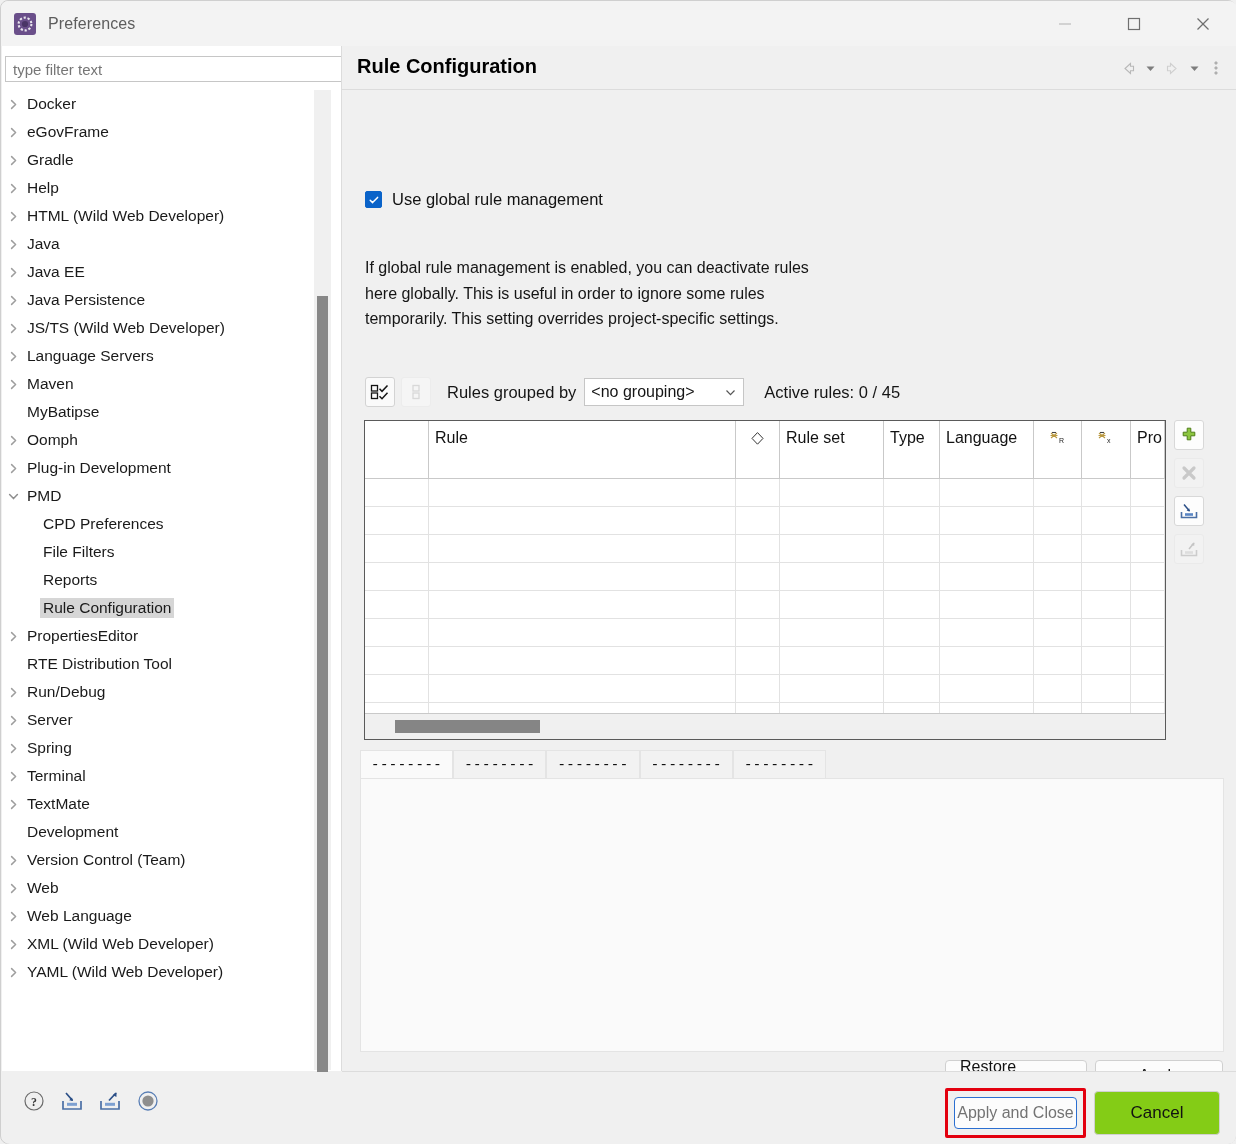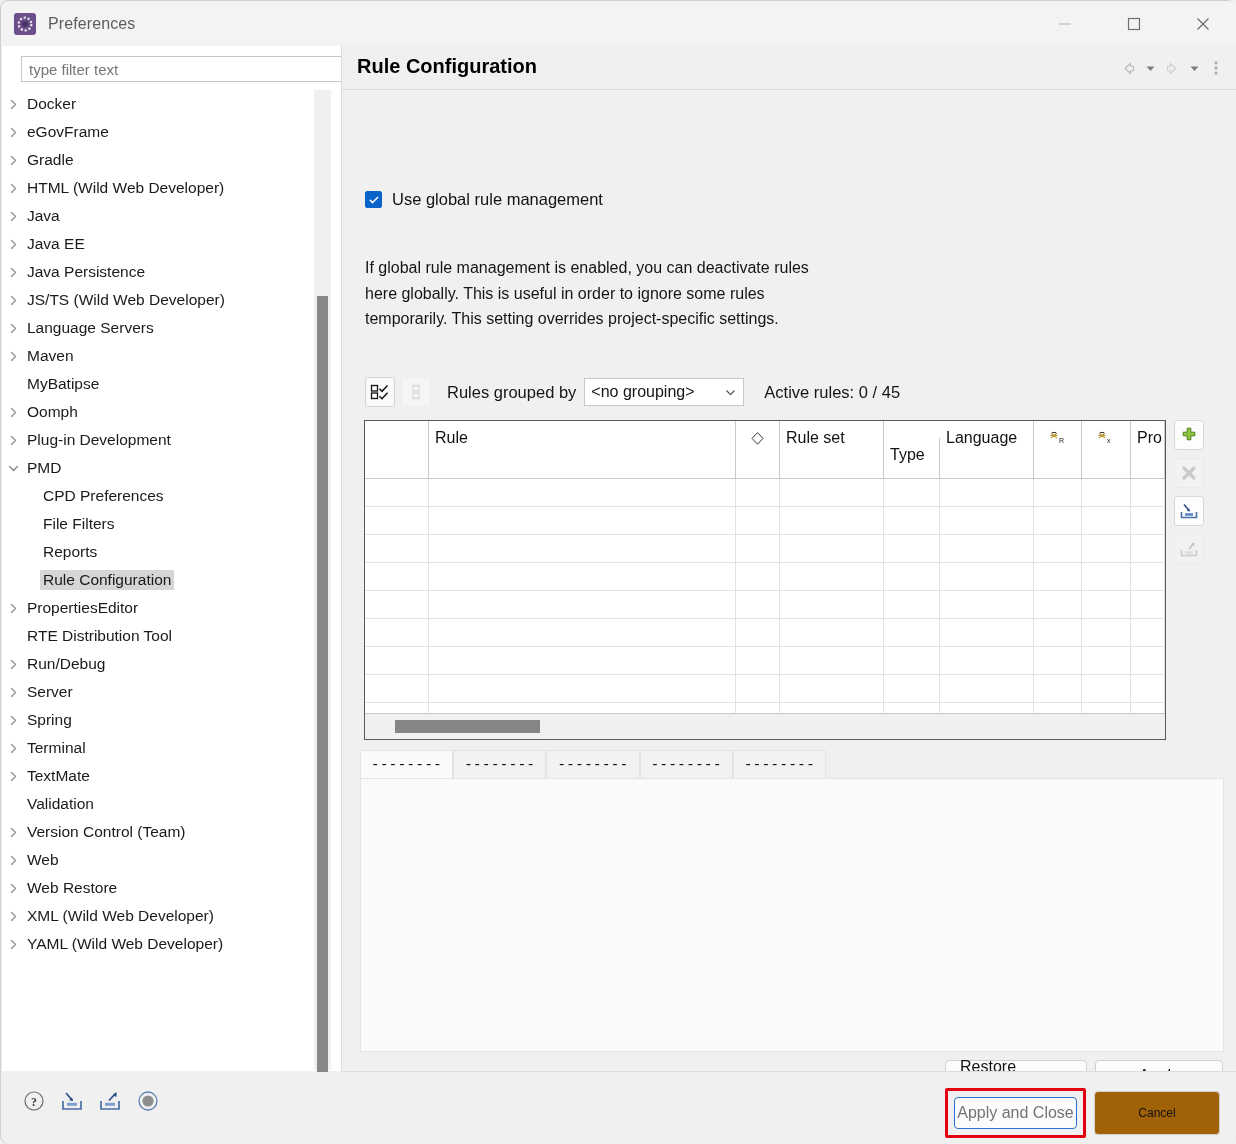--- a/index.html
+++ b/index.html
@@ -56,21 +56,21 @@
   .win-btn.close { color: #8a8a8a; }
   .win-btn svg { display: block; }
 
   
   .left-panel {
     position: absolute; left: 1px; top: 45px;
     width: 339px; height: 1025px;
     background: #fff;
   }
   .filter-wrap {
-    position: absolute; left: 19px; top: 10px;
+    position: absolute; left: 3px; top: 10px;
     width: 354px; height: 26px;
   }
   .filter-input {
     width: 100%; height: 100%;
     border: 1px solid #c6c6c6;
     background: #fff;
     font-size: 15px;
     color: #2b2b2b;
     padding: 0 7px;
     font-family: "Liberation Sans", sans-serif;
@@ -362,23 +362,23 @@
     width: 123px; height: 32px;
     border: 1px solid #2b6fd1;
     background: #fcfcfc;
     border-radius: 4px;
     font-size: 16px; color: #737373;
     display: flex; align-items: center; justify-content: center;
   }
   .btn-cancel {
     width: 126px; height: 44px;
     border: 1px solid #d0d0d0;
-    background: #a16207;
+    background: #84cc16;
     border-radius: 4px;
-    font-size: 12px; color: #121212;
+    font-size: 17px; color: #121212;
     display: flex; align-items: center; justify-content: center;
     margin-bottom: 0px;
   }
 </style>
 </head>
 <body>
 
 <div class="window">
 
   <div class="titlebar">
@@ -444,20 +444,30 @@
             <span class="tree-label">Gradle</span>
           </span>
         </div>
         <div class="tree-item depth1">
           <span class="tree-arrow">
             <svg width="13" height="13" viewBox="0 0 13 13">
               <path d="M4.6 2.6 L8.6 6.5 L4.6 10.4" fill="none" stroke="#9e9e9e" stroke-width="1.5" stroke-linecap="round" stroke-linejoin="round"></path>
             </svg>
           </span>
           <span class="tree-label-wrap">
+            <span class="tree-label">Help</span>
+          </span>
+        </div>
+        <div class="tree-item depth1">
+          <span class="tree-arrow">
+            <svg width="13" height="13" viewBox="0 0 13 13">
+              <path d="M4.6 2.6 L8.6 6.5 L4.6 10.4" fill="none" stroke="#9e9e9e" stroke-width="1.5" stroke-linecap="round" stroke-linejoin="round"></path>
+            </svg>
+          </span>
+          <span class="tree-label-wrap">
             <span class="tree-label">HTML (Wild Web Developer)</span>
           </span>
         </div>
         <div class="tree-item depth1">
           <span class="tree-arrow">
             <svg width="13" height="13" viewBox="0 0 13 13">
               <path d="M4.6 2.6 L8.6 6.5 L4.6 10.4" fill="none" stroke="#9e9e9e" stroke-width="1.5" stroke-linecap="round" stroke-linejoin="round"></path>
             </svg>
           </span>
           <span class="tree-label-wrap">
@@ -644,21 +654,21 @@
             <span class="tree-label">TextMate</span>
           </span>
         </div>
         <div class="tree-item depth1 noarrow">
           <span class="tree-arrow">
             <svg width="13" height="13" viewBox="0 0 13 13">
               <path d="M4.6 2.6 L8.6 6.5 L4.6 10.4" fill="none" stroke="#9e9e9e" stroke-width="1.5" stroke-linecap="round" stroke-linejoin="round"></path>
             </svg>
           </span>
           <span class="tree-label-wrap">
-            <span class="tree-label">Validation</span>
+            <span class="tree-label">Development</span>
           </span>
         </div>
         <div class="tree-item depth1">
           <span class="tree-arrow">
             <svg width="13" height="13" viewBox="0 0 13 13">
               <path d="M4.6 2.6 L8.6 6.5 L4.6 10.4" fill="none" stroke="#9e9e9e" stroke-width="1.5" stroke-linecap="round" stroke-linejoin="round"></path>
             </svg>
           </span>
           <span class="tree-label-wrap">
             <span class="tree-label">Version Control (Team)</span>
@@ -674,21 +684,21 @@
             <span class="tree-label">Web</span>
           </span>
         </div>
         <div class="tree-item depth1">
           <span class="tree-arrow">
             <svg width="13" height="13" viewBox="0 0 13 13">
               <path d="M4.6 2.6 L8.6 6.5 L4.6 10.4" fill="none" stroke="#9e9e9e" stroke-width="1.5" stroke-linecap="round" stroke-linejoin="round"></path>
             </svg>
           </span>
           <span class="tree-label-wrap">
-            <span class="tree-label">Web Restore</span>
+            <span class="tree-label">Web Language</span>
           </span>
         </div>
         <div class="tree-item depth1">
           <span class="tree-arrow">
             <svg width="13" height="13" viewBox="0 0 13 13">
               <path d="M4.6 2.6 L8.6 6.5 L4.6 10.4" fill="none" stroke="#9e9e9e" stroke-width="1.5" stroke-linecap="round" stroke-linejoin="round"></path>
             </svg>
           </span>
           <span class="tree-label-wrap">
             <span class="tree-label">XML (Wild Web Developer)</span>
@@ -797,21 +807,21 @@
             <div class="th center" style="width: 44px; flex: 0 0 44px;">
               <span>
                 <svg width="15" height="15" viewBox="0 0 15 15">
                   <path d="M7.5 1.6 L13 7.4 L7.5 13.2 L2 7.4 Z" fill="none" stroke="#333" stroke-width="1"></path>
                 </svg>
               </span>
             </div>
             <div class="th" style="width: 104px; flex: 0 0 104px;">
               <span>Rule set</span>
             </div>
-            <div class="th" style="width: 56px; flex: 0 0 56px; margin-top: 17px;">
+            <div class="th" style="width: 56px; flex: 0 0 56px;">
               <span>Type</span>
             </div>
             <div class="th" style="width: 94px; flex: 0 0 94px;">
               <span>Language</span>
             </div>
             <div class="th center" style="width: 48px; flex: 0 0 48px;">
               <span>
                 <svg width="20" height="16" viewBox="0 0 20 16">
                   <path d="M3 2 L9 7 M9 2 L3 7 M2.5 4.5 L9.5 4.5" stroke="#b99840" stroke-width="1.1"></path>
                   <path d="M4 1.5 L8 1.5" stroke="#444" stroke-width="1.1"></path>

